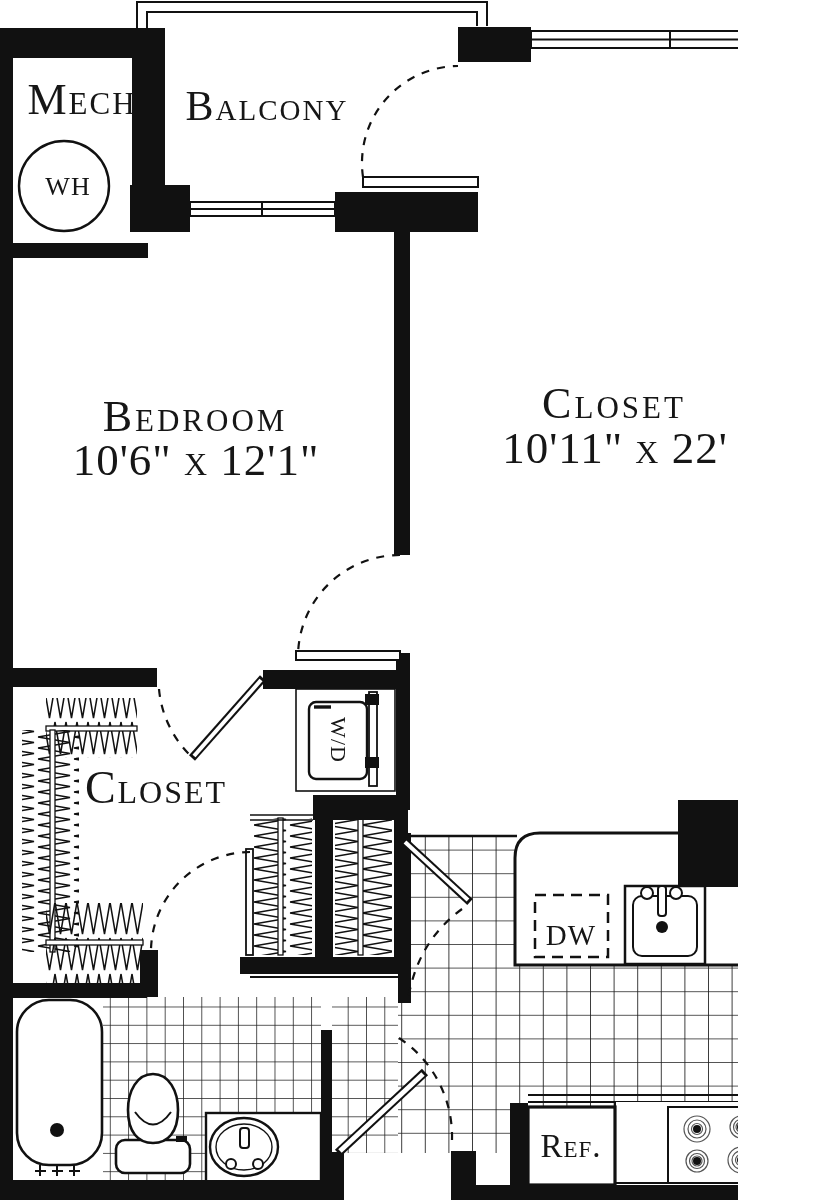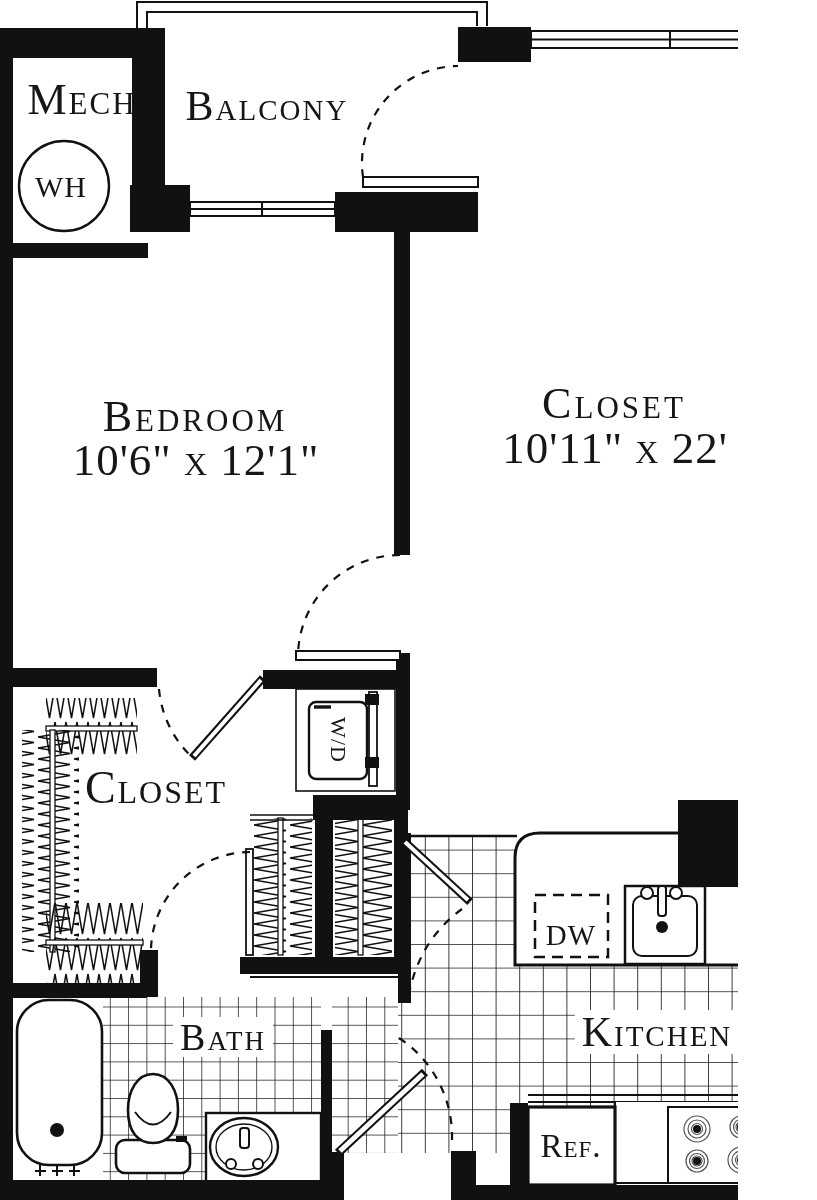--- a/index.html
+++ b/index.html
@@ -201,26 +201,24 @@
     <line x1="405" y1="842" x2="468" y2="900" stroke="#fff" stroke-width="4"></line>
     <path d="M462,909 Q417,942 408,1000" fill="none" stroke="#111" stroke-width="2.2" stroke-dasharray="8 8"></path>
 
     <line x1="338" y1="1153" x2="425" y2="1072" stroke="#111" stroke-width="9"></line>
     <line x1="340" y1="1151" x2="423" y2="1074" stroke="#fff" stroke-width="5"></line>
     <path d="M399,1038 A118,118 0 0 1 452,1140" fill="none" stroke="#111" stroke-width="2.2" stroke-dasharray="8 8"></path>
   </g>
 </svg>
 
 <div class="lbl nobg" style="left:82px;top:100px;font-size:44px;letter-spacing:2px;">Mech</div>
-<div class="lbl nobg" style="left:61px;top:187px;font-size:30px;letter-spacing:1px;">WH</div>
+<div class="lbl nobg" style="left:68px;top:187px;font-size:26px;letter-spacing:1px;">WH</div>
 <div class="lbl nobg" style="left:267px;top:106px;font-size:42px;letter-spacing:2px;">Balcony</div>
 <div class="lbl nobg" style="left:195px;top:417px;font-size:44px;letter-spacing:3px;font-family:Liberation Serif, serif;">Bedroom</div>
 <div class="lbl nobg" style="left:196px;top:460px;font-size:45px;letter-spacing:1px;">10'6" x 12'1"</div>
 <div class="lbl nobg" style="left:614px;top:404px;font-size:44px;letter-spacing:3px;">Closet</div>
 <div class="lbl nobg" style="left:615px;top:448px;font-size:45px;letter-spacing:1px;">10'11" x 22'</div>
 <div class="lbl nobg" style="left:156px;top:788px;font-size:46px;letter-spacing:2px;">Closet</div>
 <div class="lbl rot" style="left:338px;top:740px;font-size:22px;letter-spacing:1px;">W/D</div>
 <div class="lbl nobg" style="left:571px;top:927px;font-size:29px;letter-spacing:1px;margin-top:8px;">DW</div>
-<div class="lbl" style="left:223px;top:1037px;font-size:38px;letter-spacing:2px;">Bath</div>
-<div class="lbl" style="left:657px;top:1032px;font-size:42px;letter-spacing:2px;">Kitchen</div>
 <div class="lbl nobg" style="left:571px;top:1146px;font-size:33px;letter-spacing:1px;">Ref.</div>
 
 </div>
 
 </body></html>

